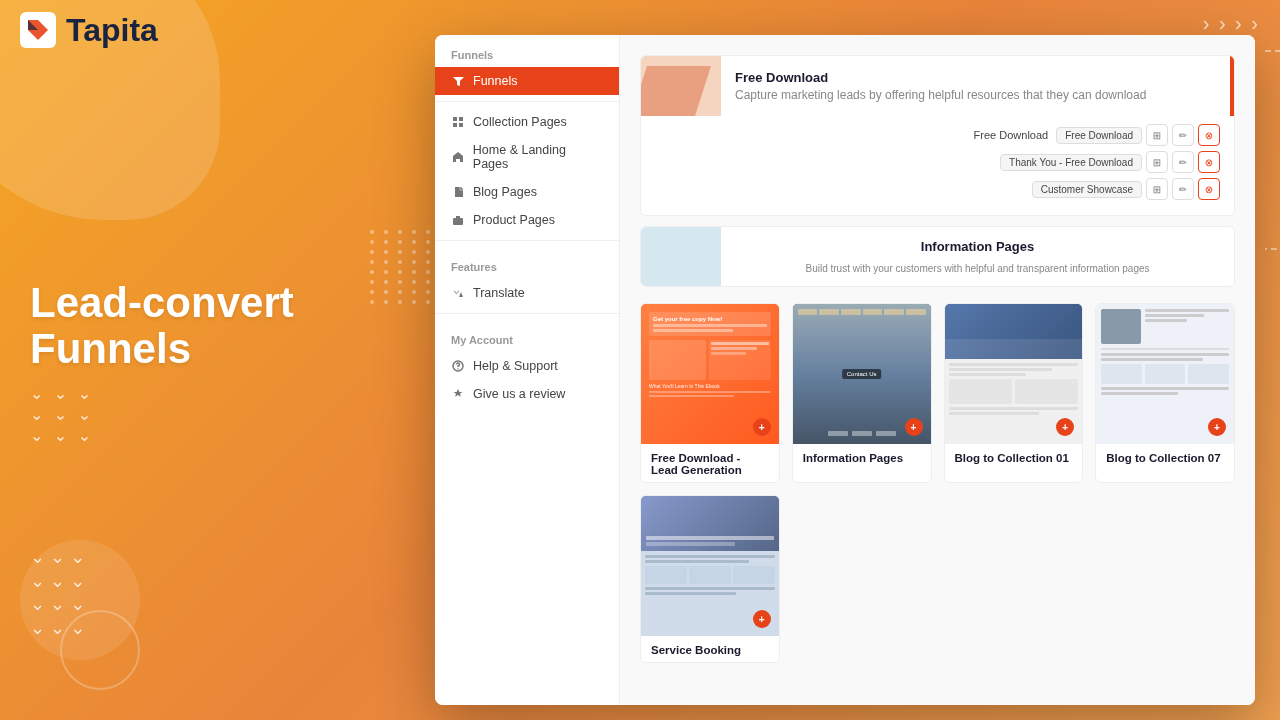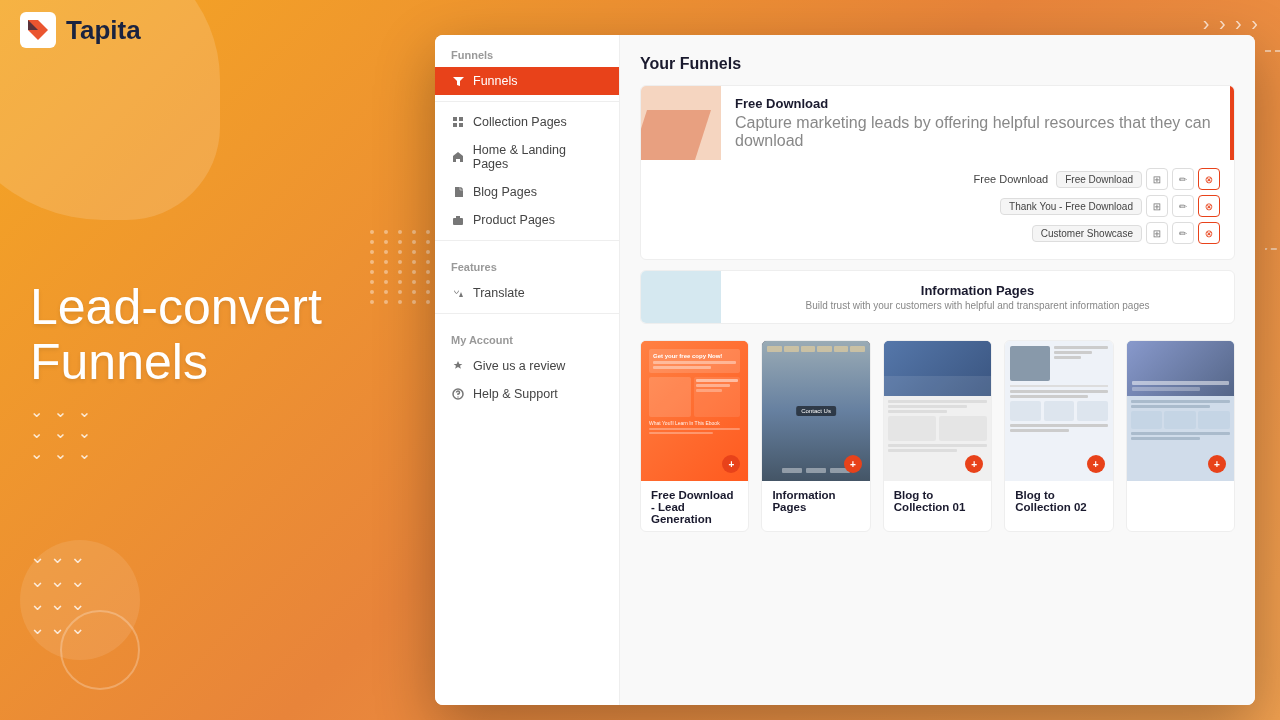--- a/index.html
+++ b/index.html
@@ -64,21 +64,21 @@
       align-items: center;
       padding: 0 20px;
       z-index: 10;
     }
     .logo-icon {
       width: 36px;
       height: 36px;
       margin-right: 10px;
     }
     .logo-text {
-      font-size: 26px;
+      font-size: 32px;
       font-weight: 700;
       color: #1a2340;
     }
 
     
     .chevrons-top-right {
       position: absolute;
       top: 12px;
       right: 20px;
       color: rgba(255,255,255,0.7);
@@ -89,22 +89,22 @@
 
     
     .left-content {
       position: absolute;
       top: 280px;
       left: 30px;
       z-index: 10;
       color: white;
     }
     .left-title {
-      font-size: 50px;
-      font-weight: 400;
+      font-size: 42px;
+      font-weight: 700;
       line-height: 1.1;
       text-shadow: 0 2px 4px rgba(0,0,0,0.1);
     }
     .chevrons-left {
       margin-top: 12px;
       display: flex;
       flex-direction: column;
       gap: 2px;
     }
     .chevron-row {
@@ -255,21 +255,21 @@
       flex-direction: column;
       justify-content: center;
     }
     .funnel-card-title {
       font-size: 13px;
       font-weight: 700;
       color: #1a1a2e;
       margin-bottom: 3px;
     }
     .funnel-card-desc {
-      font-size: 16px;
+      font-size: 12px;
       color: #888;
     }
     .funnel-card-red-bar {
       width: 4px;
       background: #e8421a;
       flex-shrink: 0;
     }
 
     
     .funnel-steps {
@@ -343,27 +343,27 @@
       text-align: center;
     }
     .info-card-title {
       font-size: 13px;
       font-weight: 700;
       color: #1a1a2e;
     }
     .info-card-desc {
       font-size: 10px;
       color: #888;
-      margin-top: 2px;
+      margin-top: 9px;
     }
 
     
     .templates-grid {
       display: grid;
-      grid-template-columns: repeat(5, 1fr);
+      grid-template-columns: repeat(4, 1fr);
       gap: 12px;
       margin-top: 10px;
     }
     .template-card {
       background: white;
       border-radius: 6px;
       border: 1px solid #eee;
       overflow: hidden;
     }
     .template-card-image {
@@ -591,40 +591,39 @@
           </svg>
       </span>
       <span>Translate</span>
     </div>
 
     <div class="sidebar-divider"></div>
     <div class="sidebar-section-title">My Account</div>
     <div class="sidebar-item">
       <span class="sidebar-icon">
         <svg width="12" height="12" viewBox="0 0 12 12" fill="currentColor">
-            <path d="M6 1l1.4 3h3l-2.4 1.8.9 3L6 7.1 3.1 8.8l.9-3L1.6 4h3z"></path>
-          </svg>
-      </span>
-      <span>Give us a review</span>
-    </div>
-    <div class="sidebar-item">
-      <span class="sidebar-icon">
-        <svg width="12" height="12" viewBox="0 0 12 12" fill="currentColor">
             <circle cx="6" cy="6" r="5" fill="none" stroke="currentColor" stroke-width="1.5"></circle>
             <path d="M4.5 4.5C4.5 3.7 5.2 3 6 3s1.5.7 1.5 1.5c0 .8-.7 1.5-1.5 1.5v1" fill="none" stroke="currentColor" stroke-width="1.5"></path>
             <circle cx="6" cy="9" r="0.7"></circle>
           </svg>
       </span>
       <span>Help &amp; Support</span>
     </div>
+    <div class="sidebar-item">
+      <span class="sidebar-icon">
+        <svg width="12" height="12" viewBox="0 0 12 12" fill="currentColor">
+            <path d="M6 1l1.4 3h3l-2.4 1.8.9 3L6 7.1 3.1 8.8l.9-3L1.6 4h3z"></path>
+          </svg>
+      </span>
+      <span>Give us a review</span>
+    </div>
   </div>
 
   <div class="main-content">
 
-    <div class="section-heading">Your Funnels</div>
 
     <div class="funnel-card">
       <div class="funnel-card-header">
         <div class="funnel-card-preview">
           <div class="funnel-preview-shape"></div>
         </div>
         <div class="funnel-card-info">
           <div class="funnel-card-title">Free Download</div>
           <div class="funnel-card-desc">Capture marketing leads by offering helpful resources that they can download</div>
         </div>
@@ -768,21 +767,21 @@
             <div style="display:flex;gap:3px;margin-top:3px;">
               <div style="flex:1;height:20px;background:#dde5ee;border-radius:2px;"></div>
               <div style="flex:1;height:20px;background:#dde5ee;border-radius:2px;"></div>
               <div style="flex:1;height:20px;background:#dde5ee;border-radius:2px;"></div>
             </div>
             <div style="height:3px;background:#ccc;border-radius:1px;margin-top:3px;"></div>
             <div style="height:3px;background:#ccc;border-radius:1px;margin-top:2px;width:60%;"></div>
           </div>
           <div class="template-badge"></div>
         </div>
-        <div class="template-card-label">Blog to Collection 02</div>
+        <div class="template-card-label">Blog to Collection 07</div>
       </div>
 
       <div class="template-card">
         <div class="template-card-image" style="background:#c5d8e8;">
           <div style="width:100%;height:100%;background:#d0dcea;">
             <div style="height:55px;background:#7799bb;position:relative;overflow:hidden;">
               <div style="position:absolute;inset:0;background:linear-gradient(135deg,#8899cc,#556688);"></div>
               <div style="position:absolute;bottom:5px;left:5px;right:5px;">
                 <div style="height:4px;background:rgba(255,255,255,0.5);border-radius:1px;margin-bottom:2px;"></div>
                 <div style="height:4px;background:rgba(255,255,255,0.3);border-radius:1px;width:70%;"></div>
@@ -795,17 +794,18 @@
                 <div style="height:18px;background:#c5d5e5;border-radius:2px;"></div>
                 <div style="height:18px;background:#c5d5e5;border-radius:2px;"></div>
                 <div style="height:18px;background:#c5d5e5;border-radius:2px;"></div>
               </div>
               <div style="height:3px;background:#aabbcc;border-radius:1px;margin-top:3px;"></div>
               <div style="height:3px;background:#aabbcc;border-radius:1px;margin-top:2px;width:70%;"></div>
             </div>
           </div>
           <div class="template-badge"></div>
         </div>
+        <div class="template-card-label">Service Booking</div>
       </div>
 
     </div>
   </div>
 </div>
 
 </body></html>

